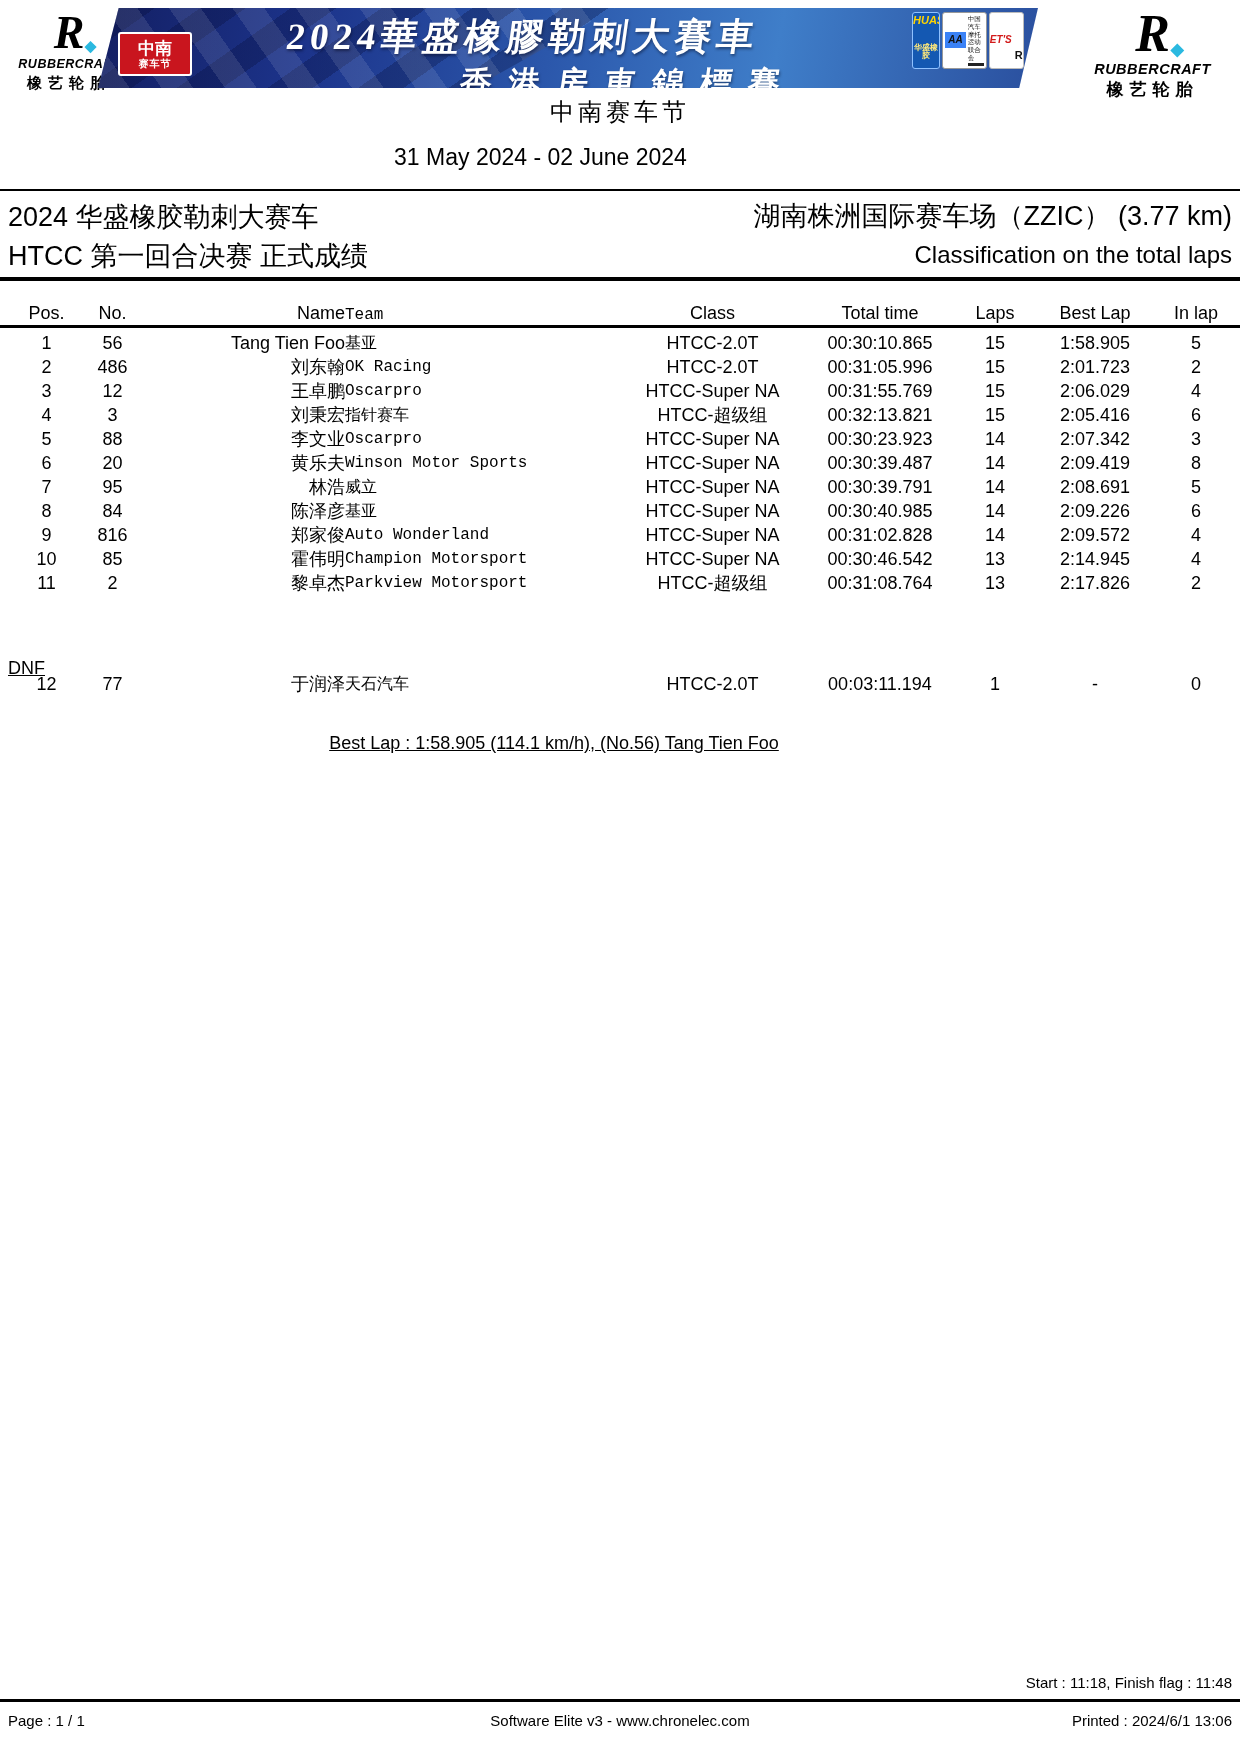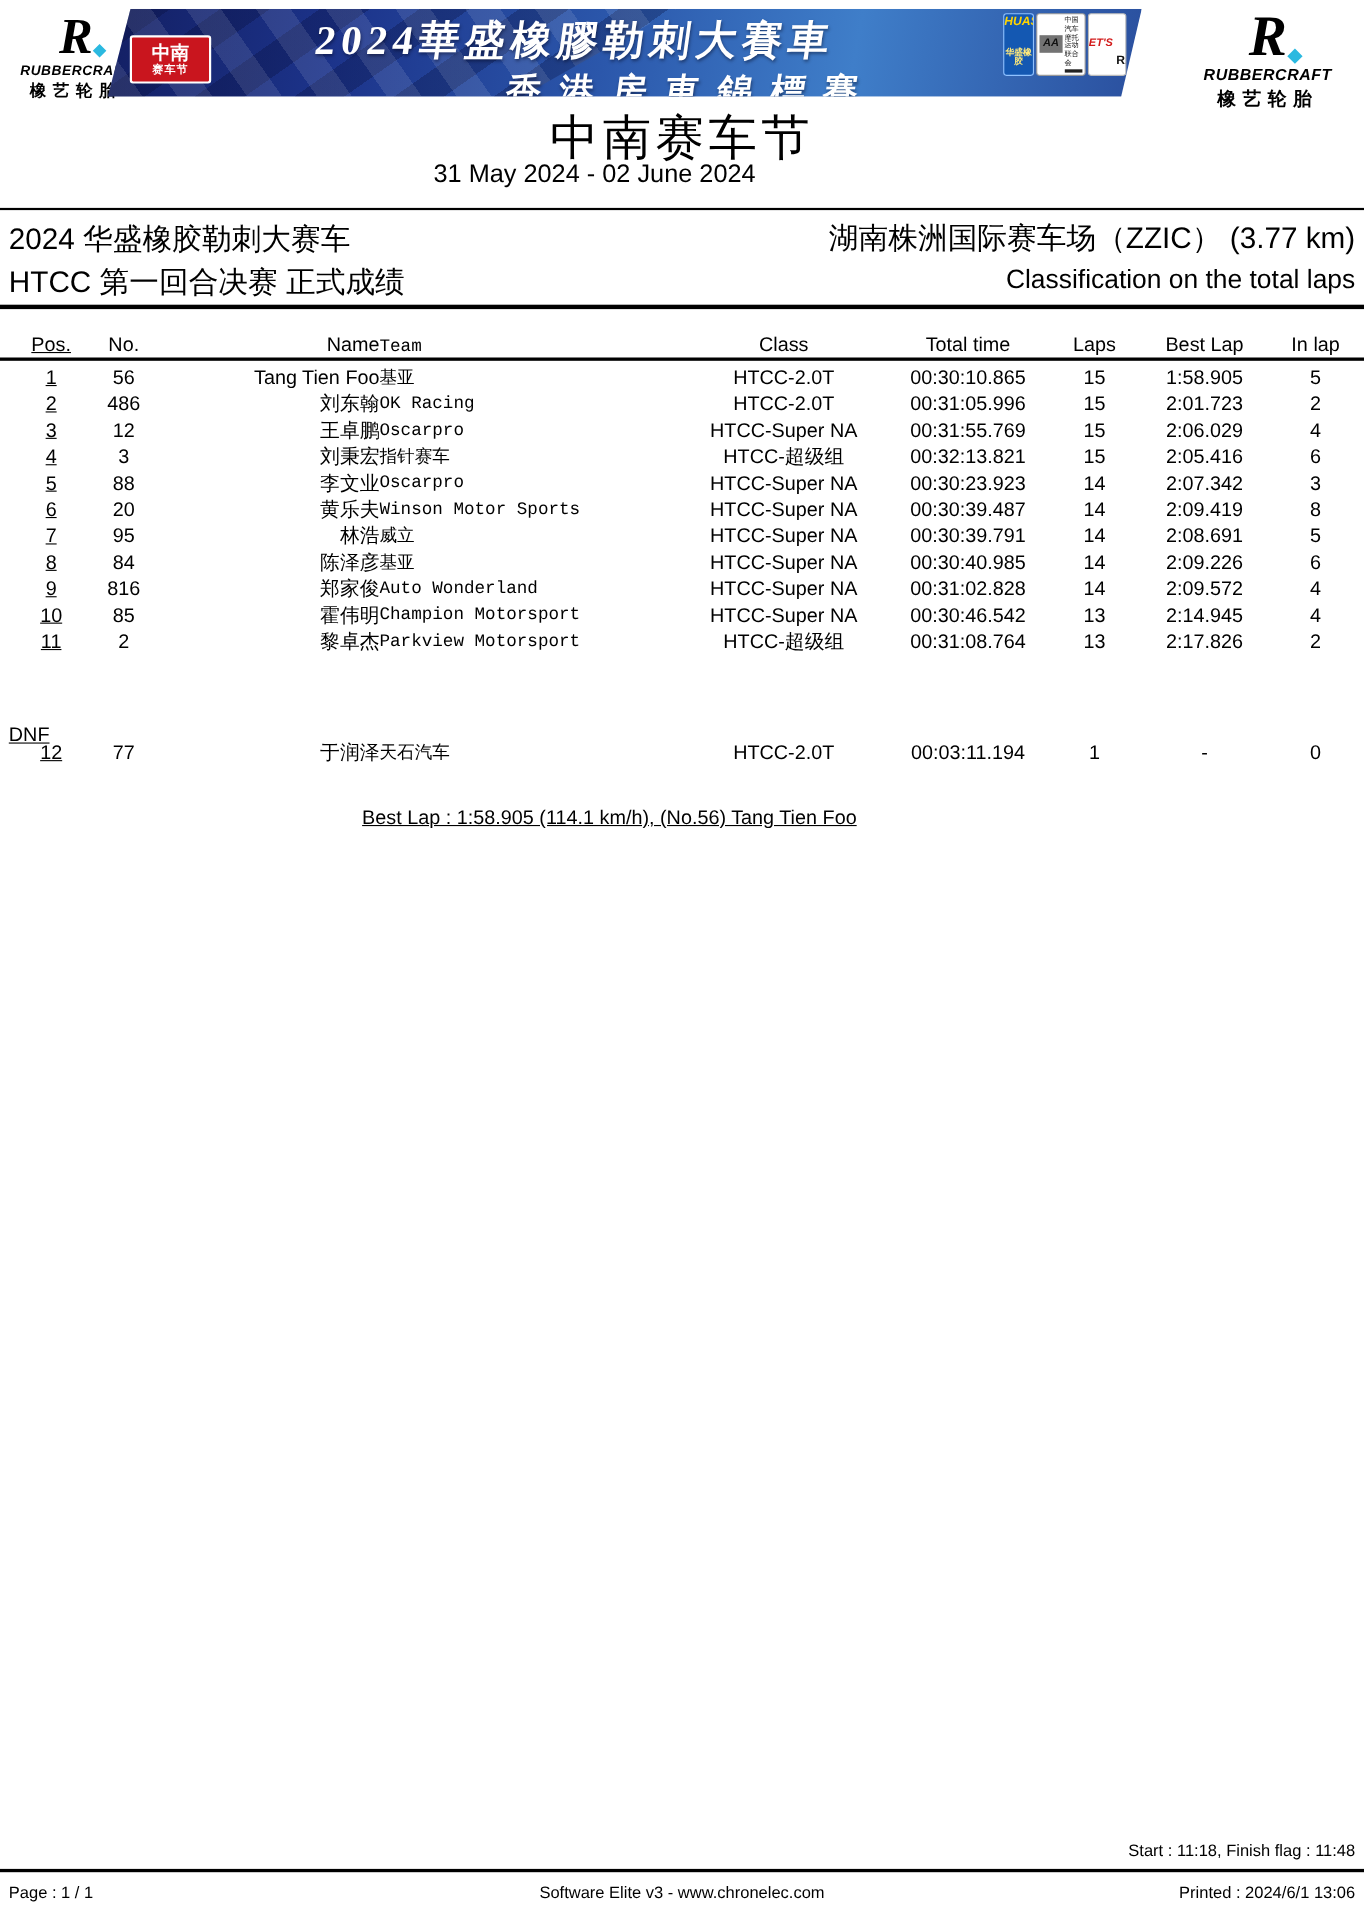--- a/index.html
+++ b/index.html
@@ -42,31 +42,31 @@
           display:flex;flex-direction:column;justify-content:center;gap:2px;}
   .fest-logo .l1{font-size:17px;font-weight:900;}
   .fest-logo .l2{font-size:10px;font-weight:700;letter-spacing:1px;}
 
   .sponsor-stack{position:absolute;left:814px;top:4px;width:112px;display:flex;flex-direction:row;gap:2px;}
   .sp{border-radius:3px;overflow:hidden;line-height:1;text-align:center;}
   .sp-huasheng{background:#1458b2;border:1px solid #8fc1ff;padding:2px 0;}
   .sp-huasheng .t1{color:#ffd400;font-weight:900;font-style:italic;font-size:11px;display:block;}
   .sp-huasheng .t2{color:#ffe97a;font-weight:700;font-size:8px;display:block;margin-top:18px;}
   .sp-aa{background:#fff;border:1px solid #999;display:flex;align-items:center;gap:2px;padding:2px;}
-  .sp-aa .aa{background:#737373;color:#111;font-weight:900;font-style:italic;font-size:10px;padding:3px 3px;}
+  .sp-aa .aa{background:#3b82f6;color:#111;font-weight:900;font-style:italic;font-size:10px;padding:3px 3px;}
   .sp-aa .aatxt{font-size:6.5px;color:#111;text-align:left;line-height:1.2;}
   .sp-aa .aatxt .bar{display:block;height:3px;background:#222;margin-top:1px;}
   .sp-race{background:#fff;border:1px solid #bbb;display:flex;align-items:center;justify-content:center;gap:3px;padding:3px 0;}
   .sp-race .rmark{background:#d21a1a;color:#fff;font-weight:900;font-style:italic;font-size:10px;padding:2px 3px;}
   .sp-race .lets{color:#d21a1a;font-weight:900;font-style:italic;font-size:10px;}
   .sp-race .race{color:#111;font-weight:900;font-size:11px;margin-top:30px;}
 
   
   .event-title{position:absolute;left:0;width:1240px;top:96px;text-align:center;
-          font-family:"Liberation Serif","DejaVu Serif",serif;font-size:44px;letter-spacing:4px;}
+          font-family:"Liberation Serif","DejaVu Serif",serif;font-size:24px;letter-spacing:4px;}
   .event-dates{position:absolute;left:0;width:1081px;top:144px;text-align:center;font-size:23px;}
 
   
   .hr{position:absolute;left:0;width:1240px;background:#000;}
   .hr-1{top:189px;height:2px;}
   .hr-2{top:277px;height:4px;}
   .hr-3{top:325px;height:3px;}
   .hr-4{top:1699px;height:3px;}
 
   
@@ -74,21 +74,21 @@
   .info-right{position:absolute;right:8px;top:198px;text-align:right;}
   .info-right .circuit{font-size:27px;}
   .info-right .classif{font-size:24px;margin-top:7px;}
 
   
   table.results{position:absolute;left:8px;border-collapse:collapse;table-layout:fixed;width:1224px;}
   .tbl-main{top:294px;}
   .tbl-dnf{top:672px;}
   table.results th{font-weight:normal;font-size:18px;height:30px;vertical-align:bottom;padding:0 0 8px 0;}
   table.results td{font-size:18px;height:23px;padding:0;white-space:nowrap;overflow:hidden;}
-  .c0{width:77px;text-align:center;text-decoration:underline;}
+  .c0{width:77px;text-align:center;}
   .c1{width:55px;text-align:center;}
   .c2{width:205px;text-align:right;}
   .c3{width:280px;text-align:left;font-family:"Liberation Mono","DejaVu Sans Mono",monospace;font-size:16px!important;}
   .c4{width:175px;text-align:center;}
   .c5{width:160px;text-align:center;}
   .c6{width:70px;text-align:center;}
   .c7{width:130px;text-align:center;}
   .c8{width:72px;text-align:center;}
 
   .dnf-label{position:absolute;left:8px;top:658px;font-size:18px;text-decoration:underline;}

